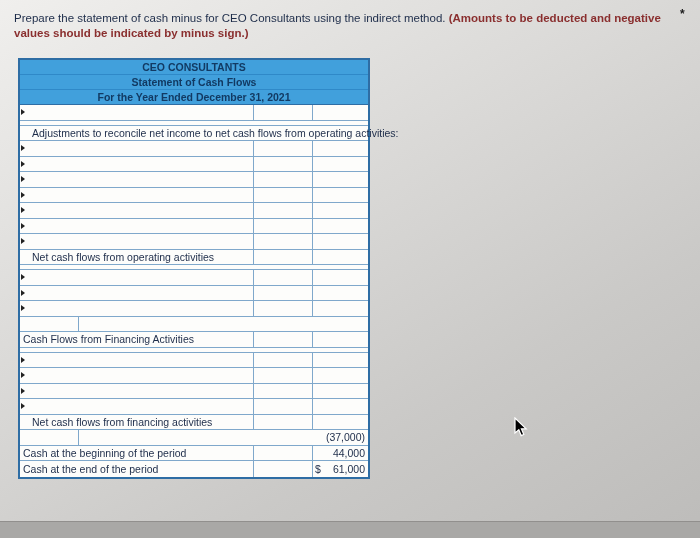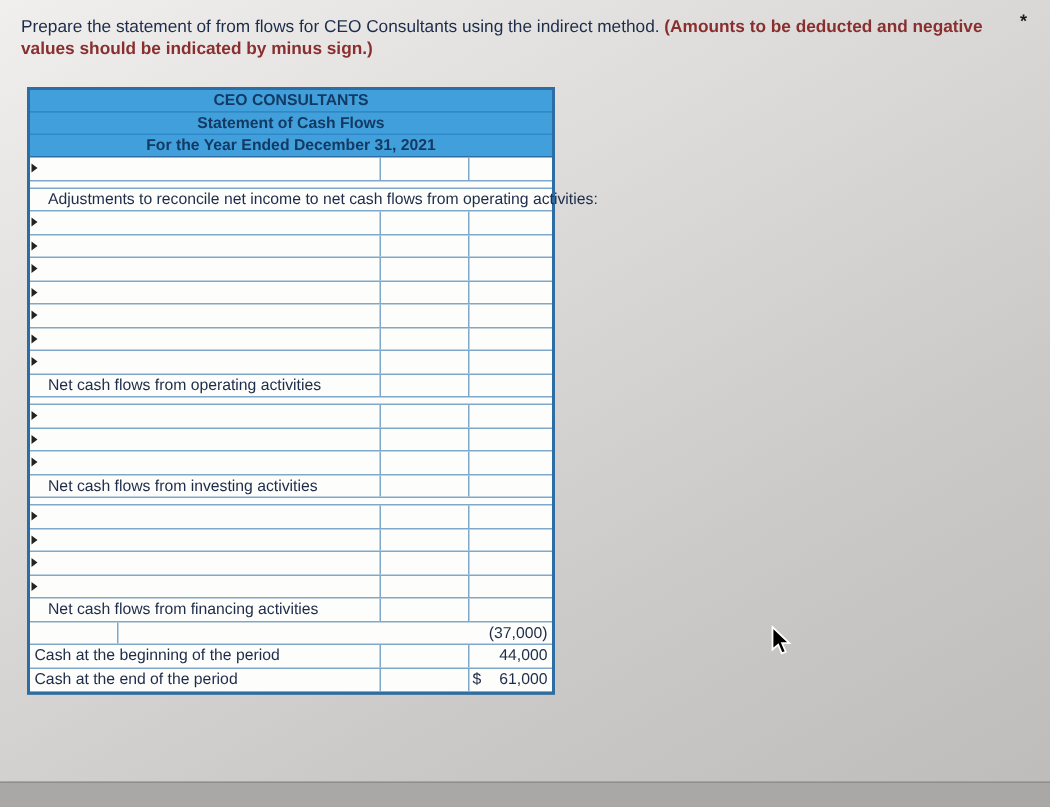--- a/index.html
+++ b/index.html
@@ -54,21 +54,21 @@
 
   .cursor{position:absolute;left:514px;top:417px;}
   .bottom-edge{position:absolute;left:0;bottom:0;width:700px;height:16px;background:#a9a8a6;border-top:1px solid #918f8d;}
 </style>
 </head>
 <body>
 
 <div class="screen">
 
   <div class="instructions">
-    <span>Prepare the statement of from flows for CEO Consultants using the indirect method. </span><span class="emph">(Amounts to be deducted and negative values should be indicated by minus sign.)</span>
+    <span>Prepare the statement of cash minus for CEO Consultants using the indirect method. </span><span class="emph">(Amounts to be deducted and negative values should be indicated by minus sign.)</span>
   </div>
   <div class="marker">*</div>
 
   <div class="cf-table">
     <div class="hrow">CEO CONSULTANTS</div>
     <div class="hrow">Statement of Cash Flows</div>
     <div class="hrow last">For the Year Ended December 31, 2021</div>
     <div class="tbody">
         <div class="trow input">
           <div class="cell desc">
@@ -166,22 +166,26 @@
         </div>
         <div class="trow input">
           <div class="cell desc">
             <span class="tri"></span>
             <span class="lbl"></span>
           </div>
           <div class="cell mid"></div>
           <div class="cell rightc"></div>
         </div>
         <div class="trow subtotal">
-          <div class="cell desc ind2">
-            <span class="lbl">Net cash flows from investing activities</span>
+          <div class="cell mid"></div>
+          <div class="cell rightc"></div>
+        </div>
+        <div class="trow section">
+          <div class="cell desc">
+            <span class="lbl">Cash Flows from Financing Activities</span>
           </div>
           <div class="cell mid"></div>
           <div class="cell rightc"></div>
         </div>
         <div class="trow spacer"></div>
         <div class="trow input">
           <div class="cell desc">
             <span class="tri"></span>
             <span class="lbl"></span>
           </div>

